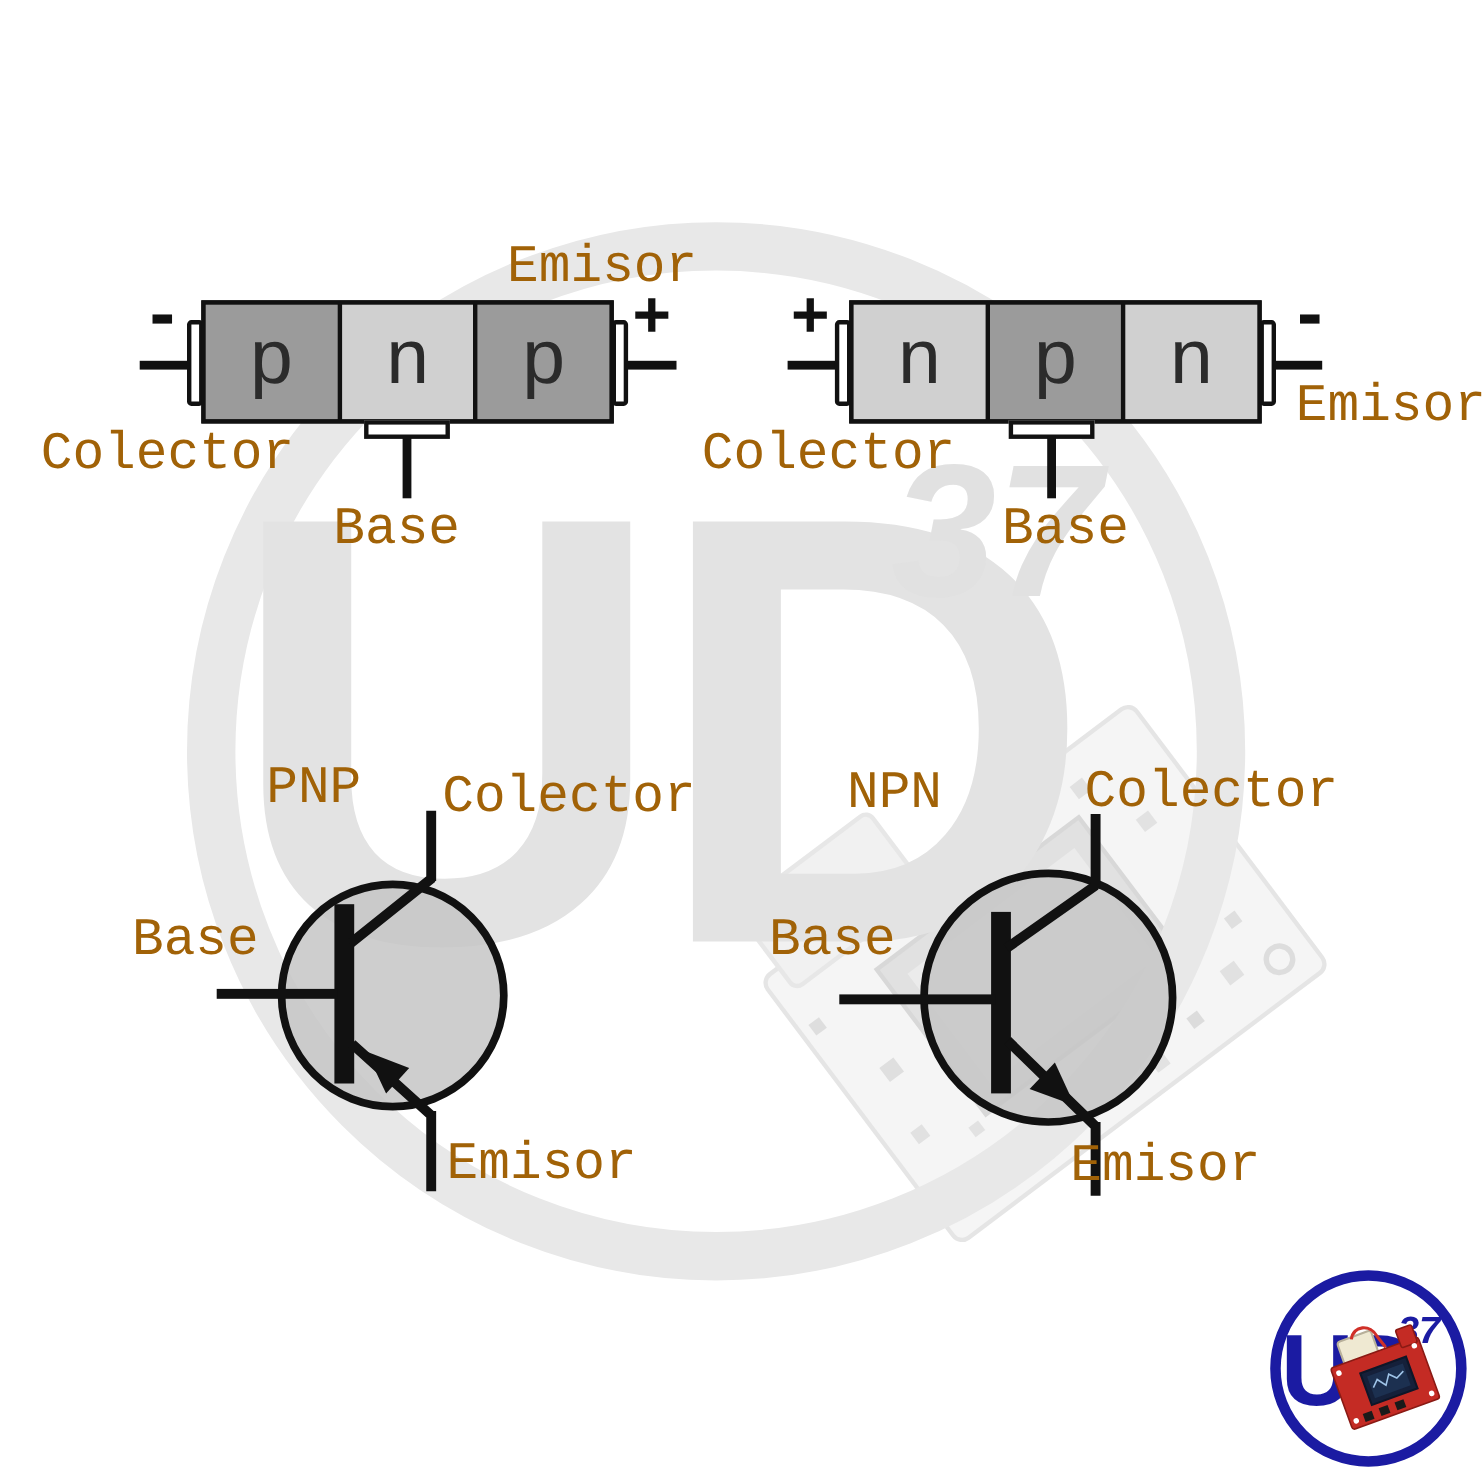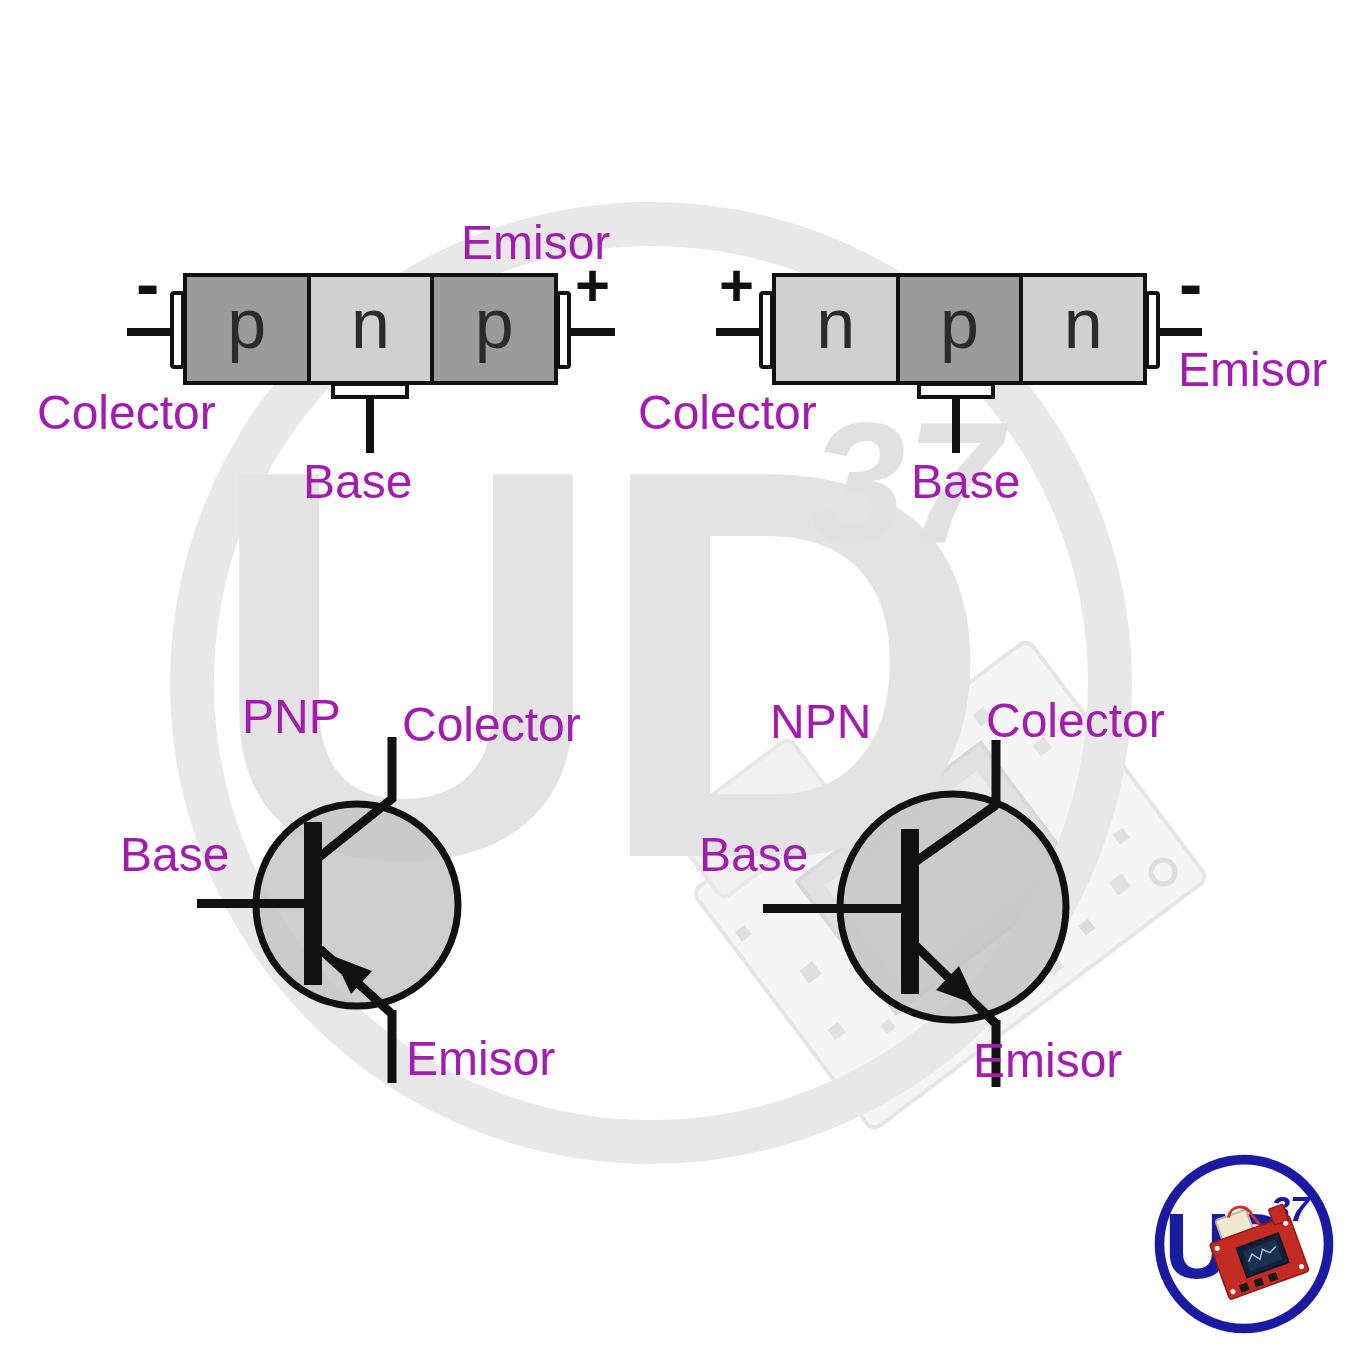--- a/index.html
+++ b/index.html
@@ -24,22 +24,22 @@
     position:absolute;background:#ffffff;border:4px solid #111;
     border-radius:4px;box-sizing:border-box;
   }
   .lead{position:absolute;background:#111;}
   .base-tab{
     position:absolute;background:#ffffff;border:4px solid #111;
     box-sizing:border-box;
   }
   
   .lbl{
-    position:absolute;font-size:48px;color:#a21caf;line-height:1;
-    white-space:nowrap;letter-spacing:0px;
+    position:absolute;font-size:48px;color:#a16207;line-height:1;
+    white-space:nowrap;letter-spacing:0px;font-family:Liberation Mono, monospace;
   }
   .title-lbl{font-size:48px;}
   .sign{
     position:absolute;font-weight:bold;color:#111;line-height:1;
     white-space:nowrap;
   }
   .sign-minus{font-size:70px;}
   .sign-plus{font-size:60px;}
   
   .watermark{position:absolute;left:0;top:0;}

